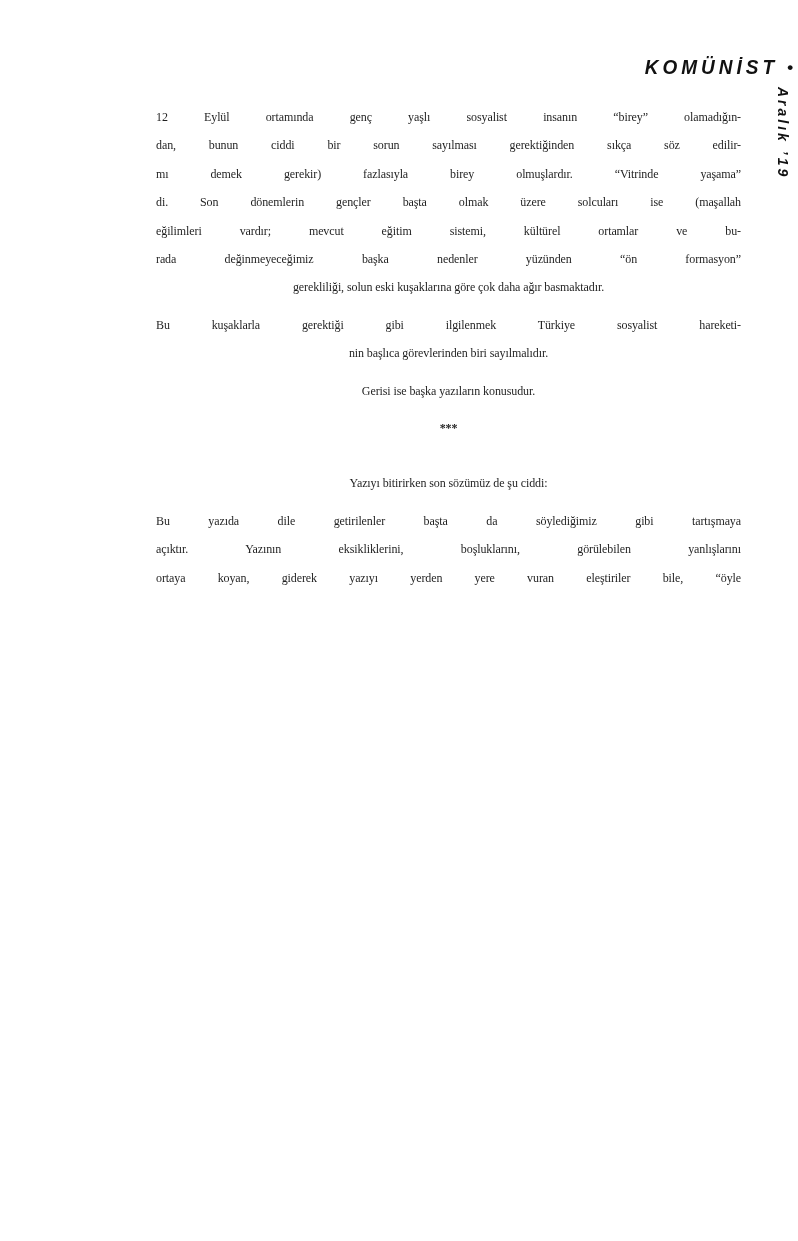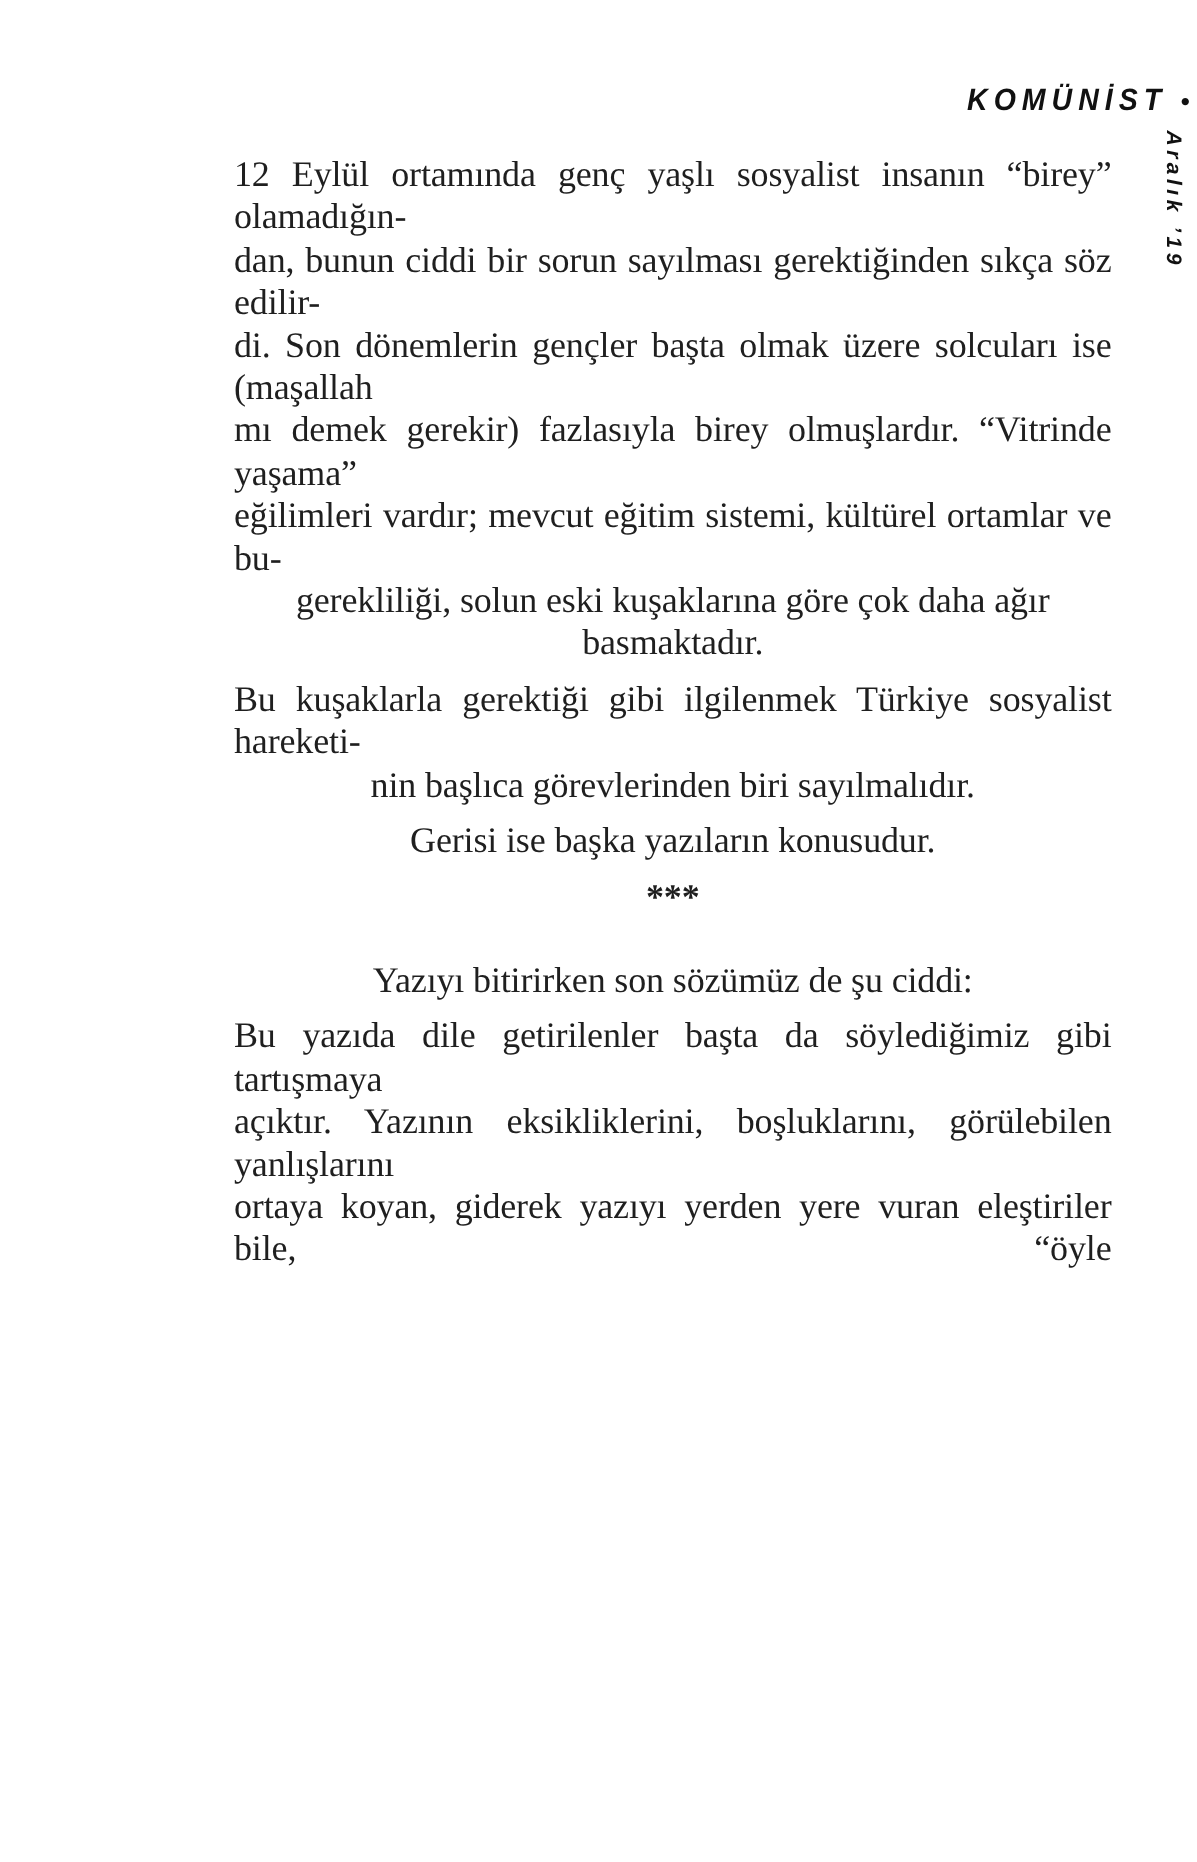--- a/index.html
+++ b/index.html
@@ -50,21 +50,21 @@
     font-size: 14px;
     letter-spacing: 3px;
     color: #111111;
   }
   
   .body {
     position: absolute;
     left: 108px;
     top: 103px;
     width: 585px;
-    font-size: 24px;
+    font-size: 12px;
     line-height: 28.4px;
     letter-spacing: -0.1px;
   }
   .paragraph { margin: 0 0 9px 0; }
   .line { text-align: center; }
   .line.just {
     text-align: justify;
     text-align-last: justify;
   }
   .separator {
@@ -92,23 +92,24 @@
     <span class="journal">KOMÜNİST</span>
     <span class="bullet">•</span>
   </div>
 
   <div class="issue">Aralık ’19</div>
 
   <main class="body" id="body-blocks">
       <div class="paragraph">
         <div class="line just">12 Eylül ortamında genç yaşlı sosyalist insanın “birey” olamadığın-</div>
         <div class="line just">dan, bunun ciddi bir sorun sayılması gerektiğinden sıkça söz edilir-</div>
+        <div class="line just">mı demek gerekir) fazlasıyla birey olmuşlardır. “Vitrinde yaşama”</div>
         <div class="line just">di. Son dönemlerin gençler başta olmak üzere solcuları ise (maşallah</div>
-        <div class="line just">mı demek gerekir) fazlasıyla birey olmuşlardır. “Vitrinde yaşama”</div>
         <div class="line just">eğilimleri vardır; mevcut eğitim sistemi, kültürel ortamlar ve bu-</div>
+        <div class="line just">rada değinmeyeceğimiz başka nedenler yüzünden “ön formasyon”</div>
         <div class="line">gerekliliği, solun eski kuşaklarına göre çok daha ağır basmaktadır.</div>
       </div>
       <div class="paragraph">
         <div class="line just">Bu kuşaklarla gerektiği gibi ilgilenmek Türkiye sosyalist hareketi-</div>
         <div class="line">nin başlıca görevlerinden biri sayılmalıdır.</div>
       </div>
       <div class="paragraph">
         <div class="line">Gerisi ise başka yazıların konusudur.</div>
       </div>
       <div class="separator">***</div>

